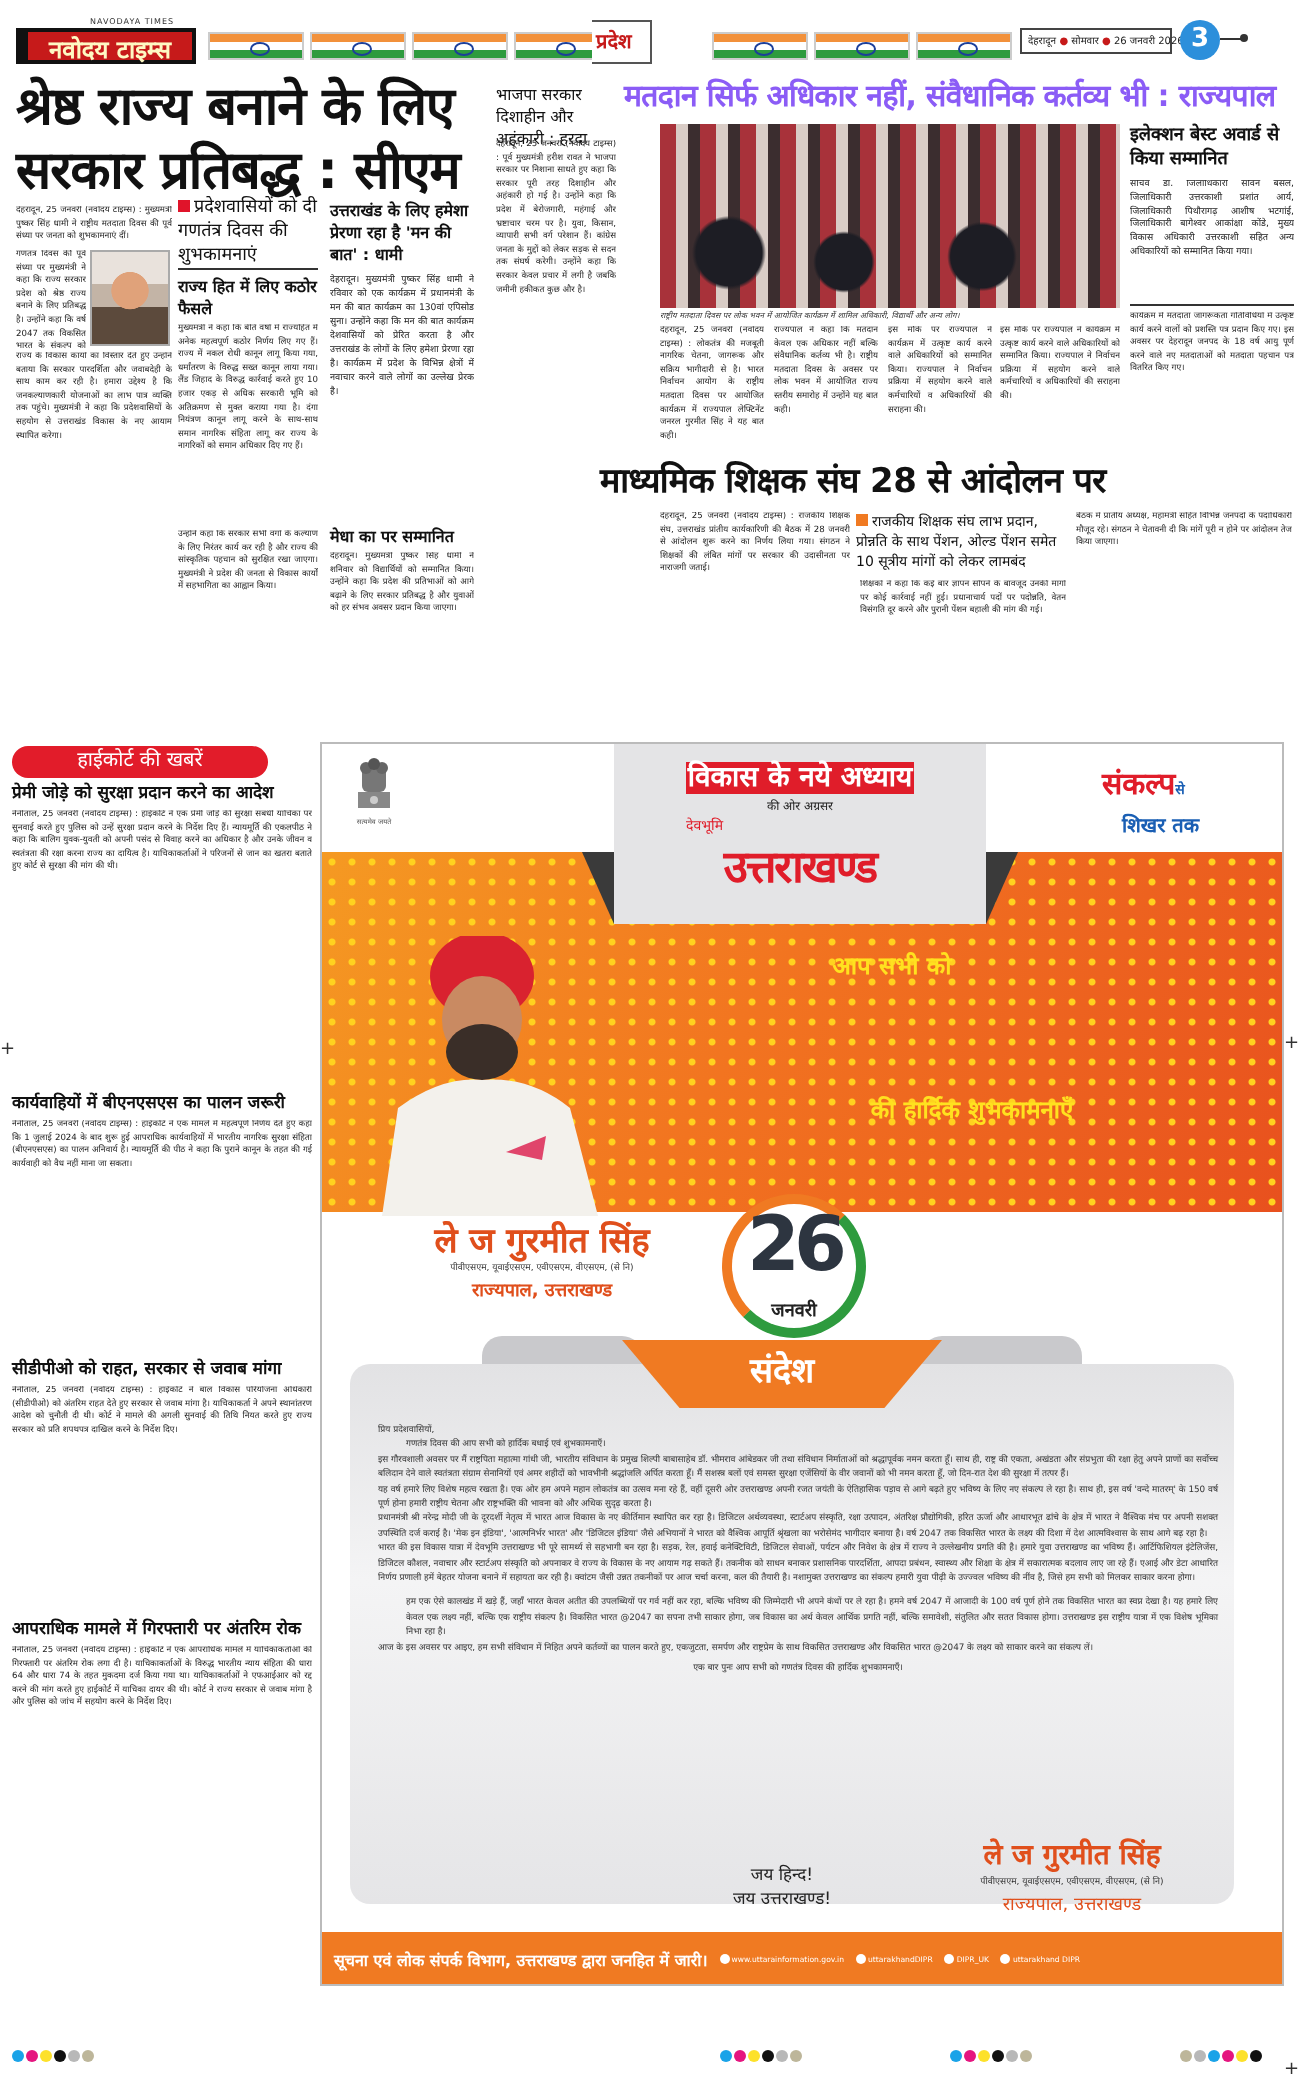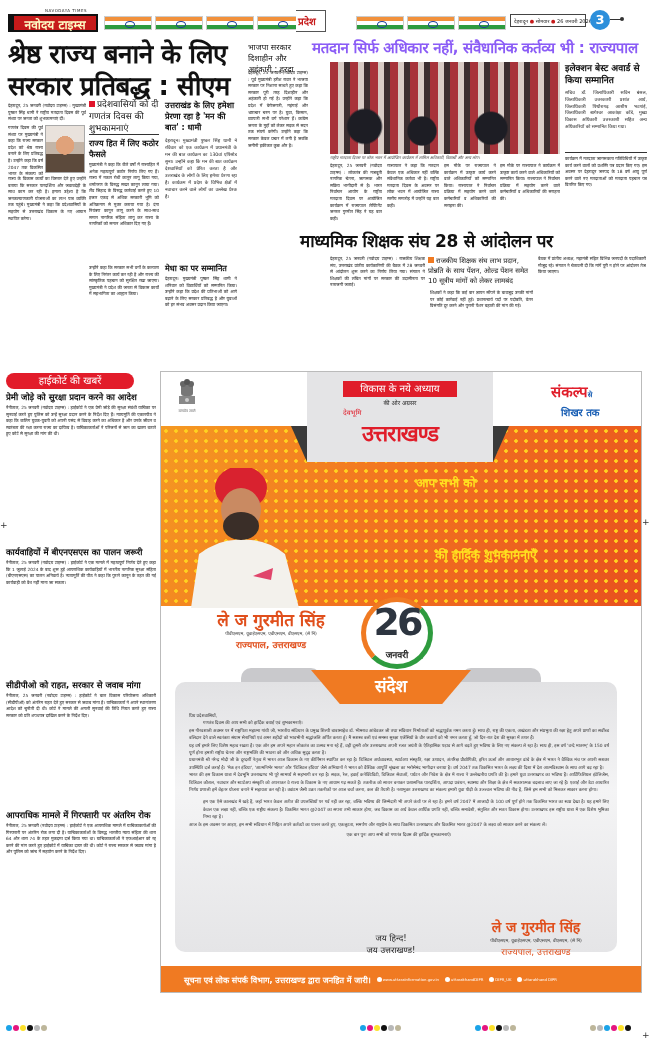--- a/index.html
+++ b/index.html
@@ -44,21 +44,21 @@
 .teacher-sub .bullet-sq{background:#f07a22}
 
 .hc-banner{left:6px;top:373px;width:128px;height:16px;background:#e21c2a;border-radius:8px;color:#fff;font-size:10px;line-height:16px;text-align:center}
 .hc-hl{font-size:8.5px;font-weight:bold;color:#111;line-height:11px}
 
 .ad{left:160px;top:371px;width:482px;height:622px;border:1px solid #bbb;overflow:hidden;background:#fff}
 .ad-emblem{left:14px;top:6px;width:24px;height:38px}
 .ad-topcenter{left:146px;top:0;width:186px;height:90px;background:#e4e4e6}
 .ad-topcenter-wing-l{left:130px;top:54px;width:16px;height:36px;background:#3a3a3a;clip-path:polygon(0 0,100% 0,100% 100%)}
 .ad-topcenter-wing-r{left:332px;top:54px;width:16px;height:36px;background:#3a3a3a;clip-path:polygon(0 0,100% 0,0 100%)}
-.ad-vikas{left:36px;top:9px;width:114px;height:16px;background:#e01d2a;color:#fff;font-size:10px;font-weight:normal;line-height:16px;text-align:center}
+.ad-vikas{left:36px;top:9px;width:114px;height:16px;background:#e01d2a;color:#fff;font-size:14px;font-weight:bold;line-height:16px;text-align:center}
 .ad-oor{left:36px;top:27px;width:114px;font-size:6px;text-align:center;color:#222}
 .ad-devbhoomi{left:36px;top:36px;width:114px;font-size:7px;color:#e01d2a;text-align:left}
 .ad-uttarakhand{left:20px;top:45px;width:146px;font-size:22px;color:#e01d2a;text-align:center;font-family:"DejaVu Serif",serif;font-weight:bold;letter-spacing:-1px}
 .ad-sankalp{left:390px;top:12px;width:80px;font-size:15px;font-weight:bold;color:#e01d2a;line-height:16px}
 .ad-sankalp small{font-size:7px}
 .ad-sankalp .blue{color:#1a5fb4}
 .ad-orange{left:0;top:54px;width:482px;height:180px;background:
  radial-gradient(circle,#ffd21f 1.5px,transparent 2px) 0 0/10px 10px,
  linear-gradient(120deg,#f59a22 0%,#f27420 45%,#e8501e 100%);}
 .ad-person{left:20px;top:96px;width:150px;height:140px}
@@ -75,21 +75,21 @@
 .ad-msg-tab-l{left:80px;top:296px;width:80px;height:16px;background:#c9c9cc;border-radius:10px 10px 0 0}
 .ad-msg-tab-r{left:300px;top:296px;width:80px;height:16px;background:#c9c9cc;border-radius:10px 10px 0 0}
 .ad-sandesh{left:150px;top:298px;width:160px;height:34px;background:#f07a22;clip-path:polygon(0 0,100% 0,82% 100%,18% 100%);color:#fff;font-size:17px;font-weight:bold;text-align:center;line-height:32px}
 .ad-msgtext{left:28px;top:340px;width:420px;font-size:4.4px;line-height:7.4px;color:#333;text-align:justify}
 .ad-msgtext p{margin-bottom:0}
 .ad-msgtext .indent{padding-left:14px}
 .ad-jaihind{left:190px;top:560px;width:80px;font-size:8.5px;line-height:12px;text-align:center;color:#222}
 .ad-name2{left:300px;top:545px;width:150px;font-size:14px;color:#e04f1c;text-align:center;font-family:"DejaVu Serif",serif;font-weight:bold}
 .ad-titles2{left:300px;top:565px;width:150px;font-size:4.5px;color:#333;text-align:center}
 .ad-gov2{left:300px;top:573px;width:150px;font-size:9px;color:#e04f1c;text-align:center}
-.ad-footer{left:0;top:594px;width:482px;height:26px;background:#f07a22;color:#fff;display:flex;align-items:center;padding:0 23px;gap:6px}
+.ad-footer{left:0;top:594px;width:482px;height:26px;background:#f07a22;color:#fff;display:flex;align-items:center;padding:0 6px;gap:6px}
 .ad-footer-text{font-size:8px;font-weight:bold;white-space:nowrap}
 .ad-footer-link{font-size:3.8px;white-space:nowrap;display:flex;align-items:center;gap:1px}
 .ad-footer-link .ic{display:inline-block;width:5px;height:5px;border-radius:50%;background:#fff}
 
 .cmyk{display:flex;gap:1px}
 .cmyk span{width:6px;height:6px;border-radius:50%}
 .crop{font-size:9px;color:#333}
 </style>
 </head>
 <body>

